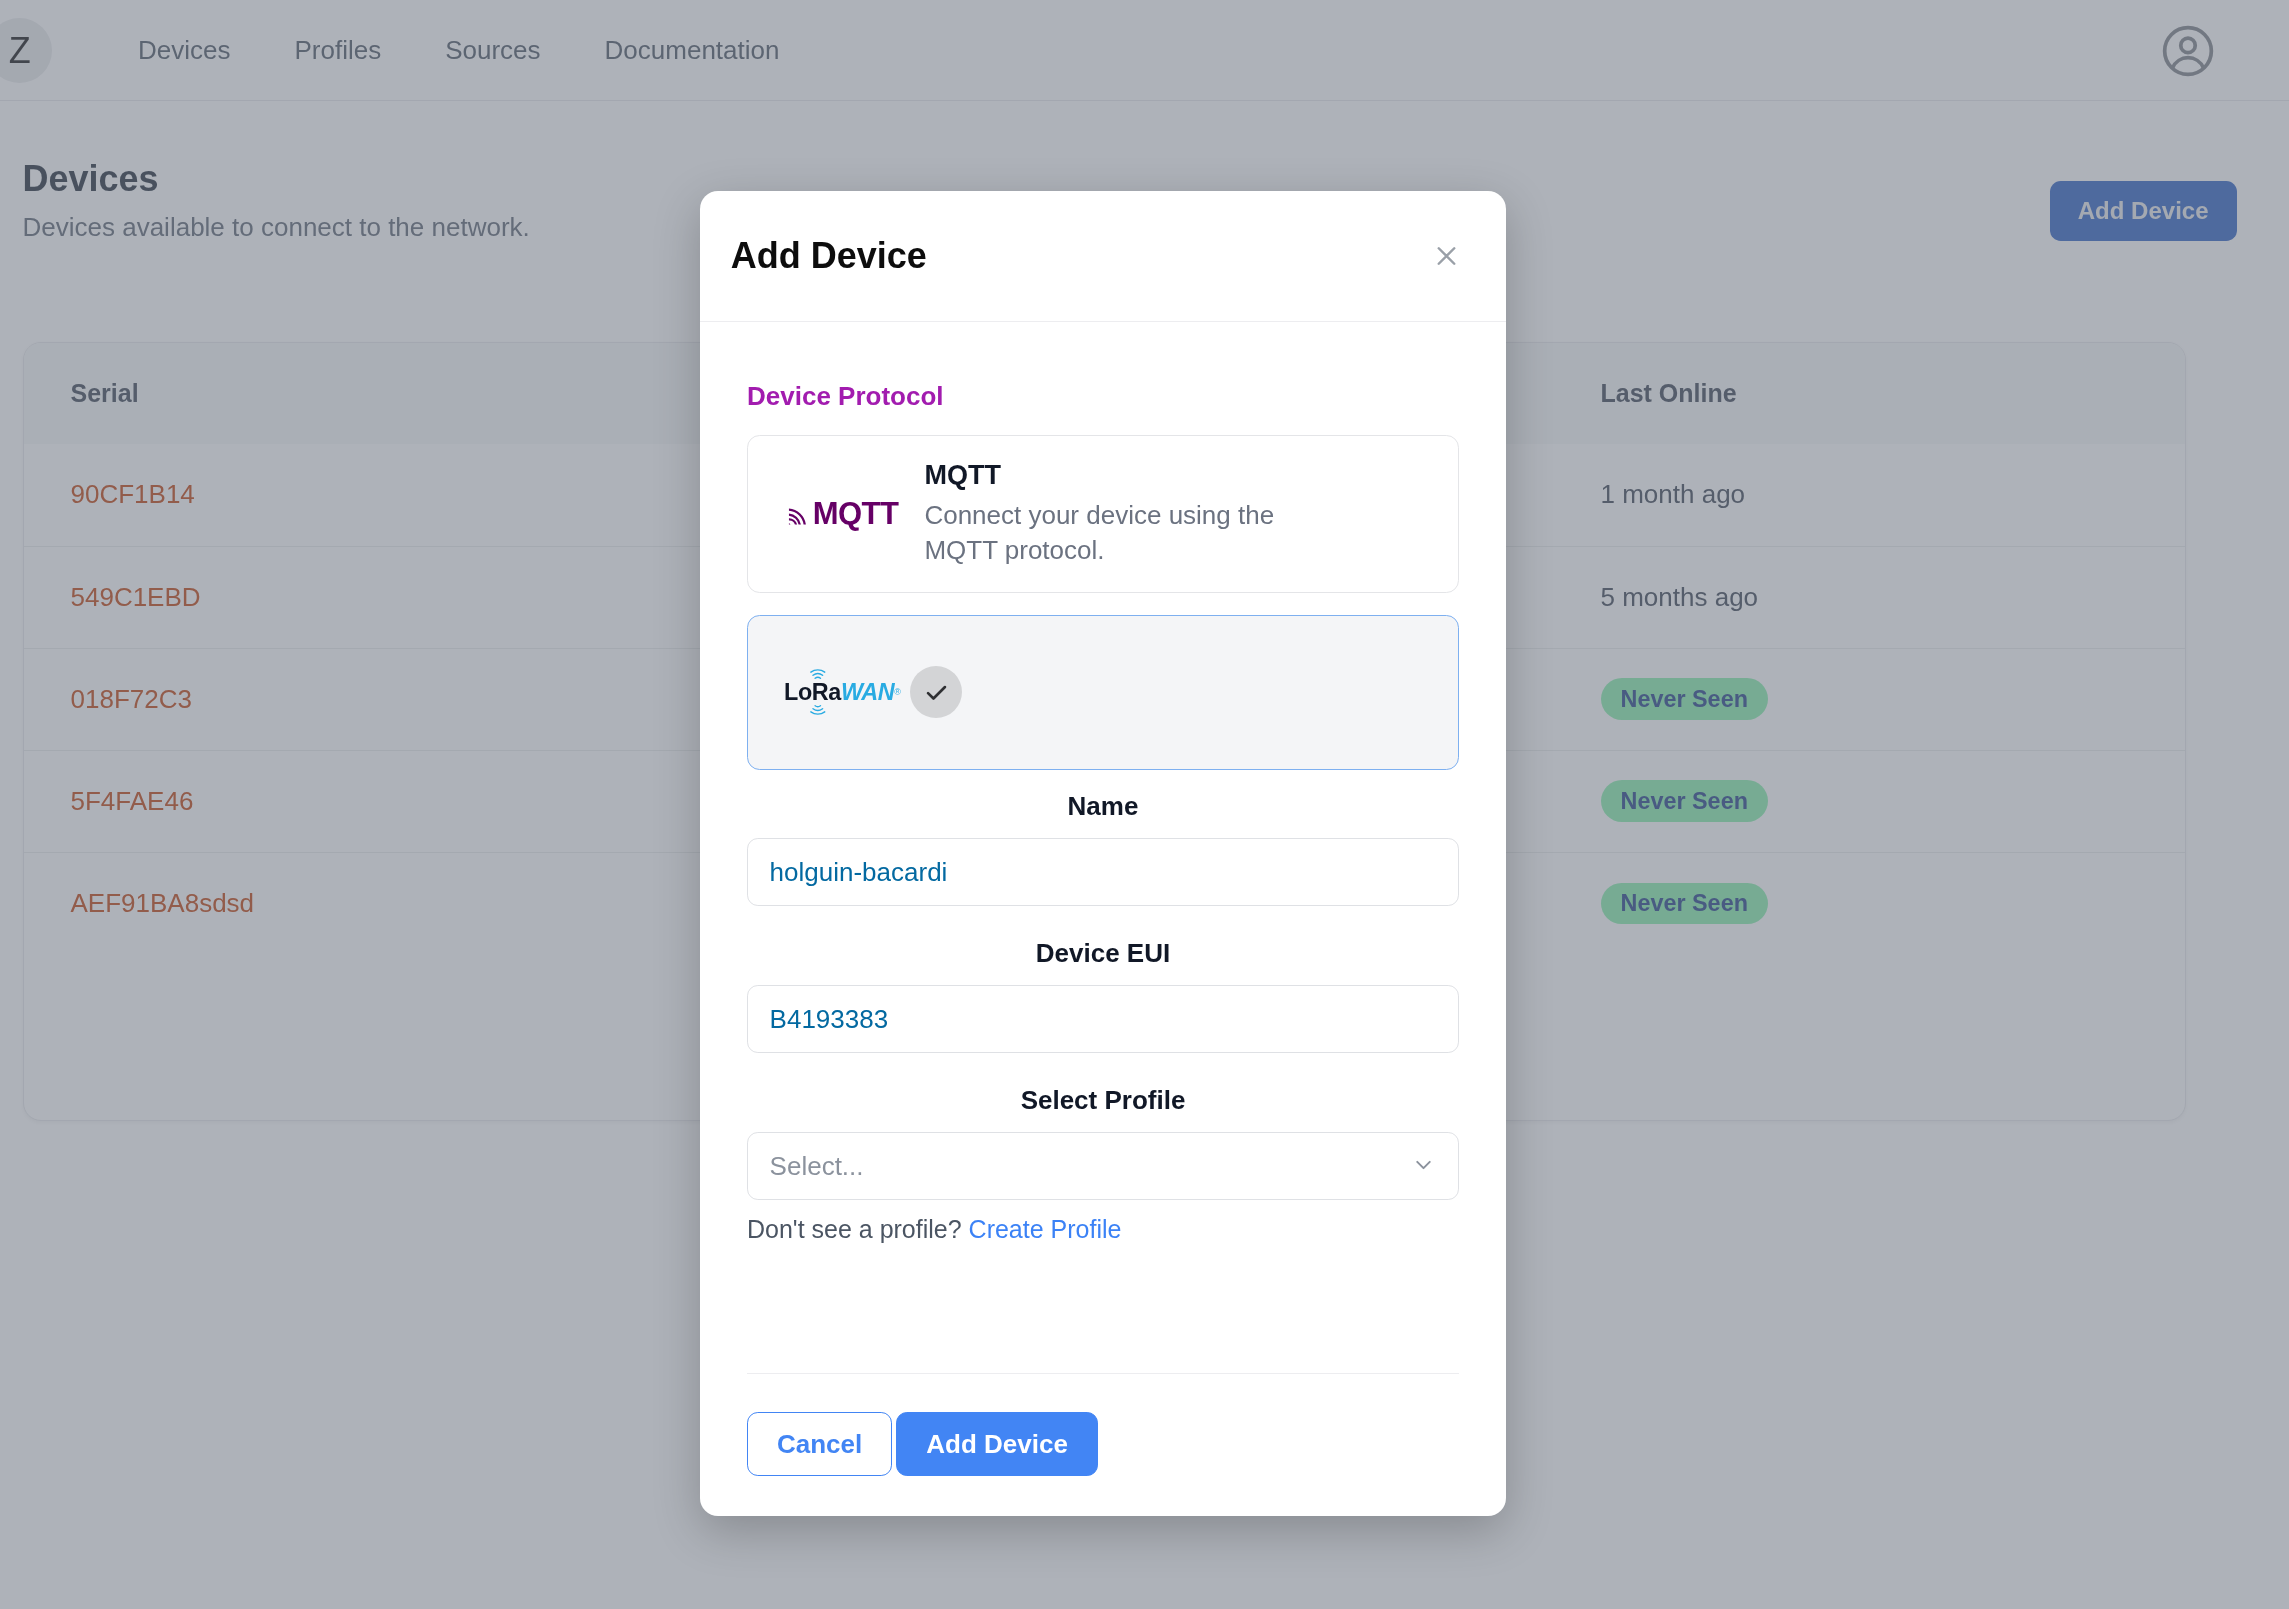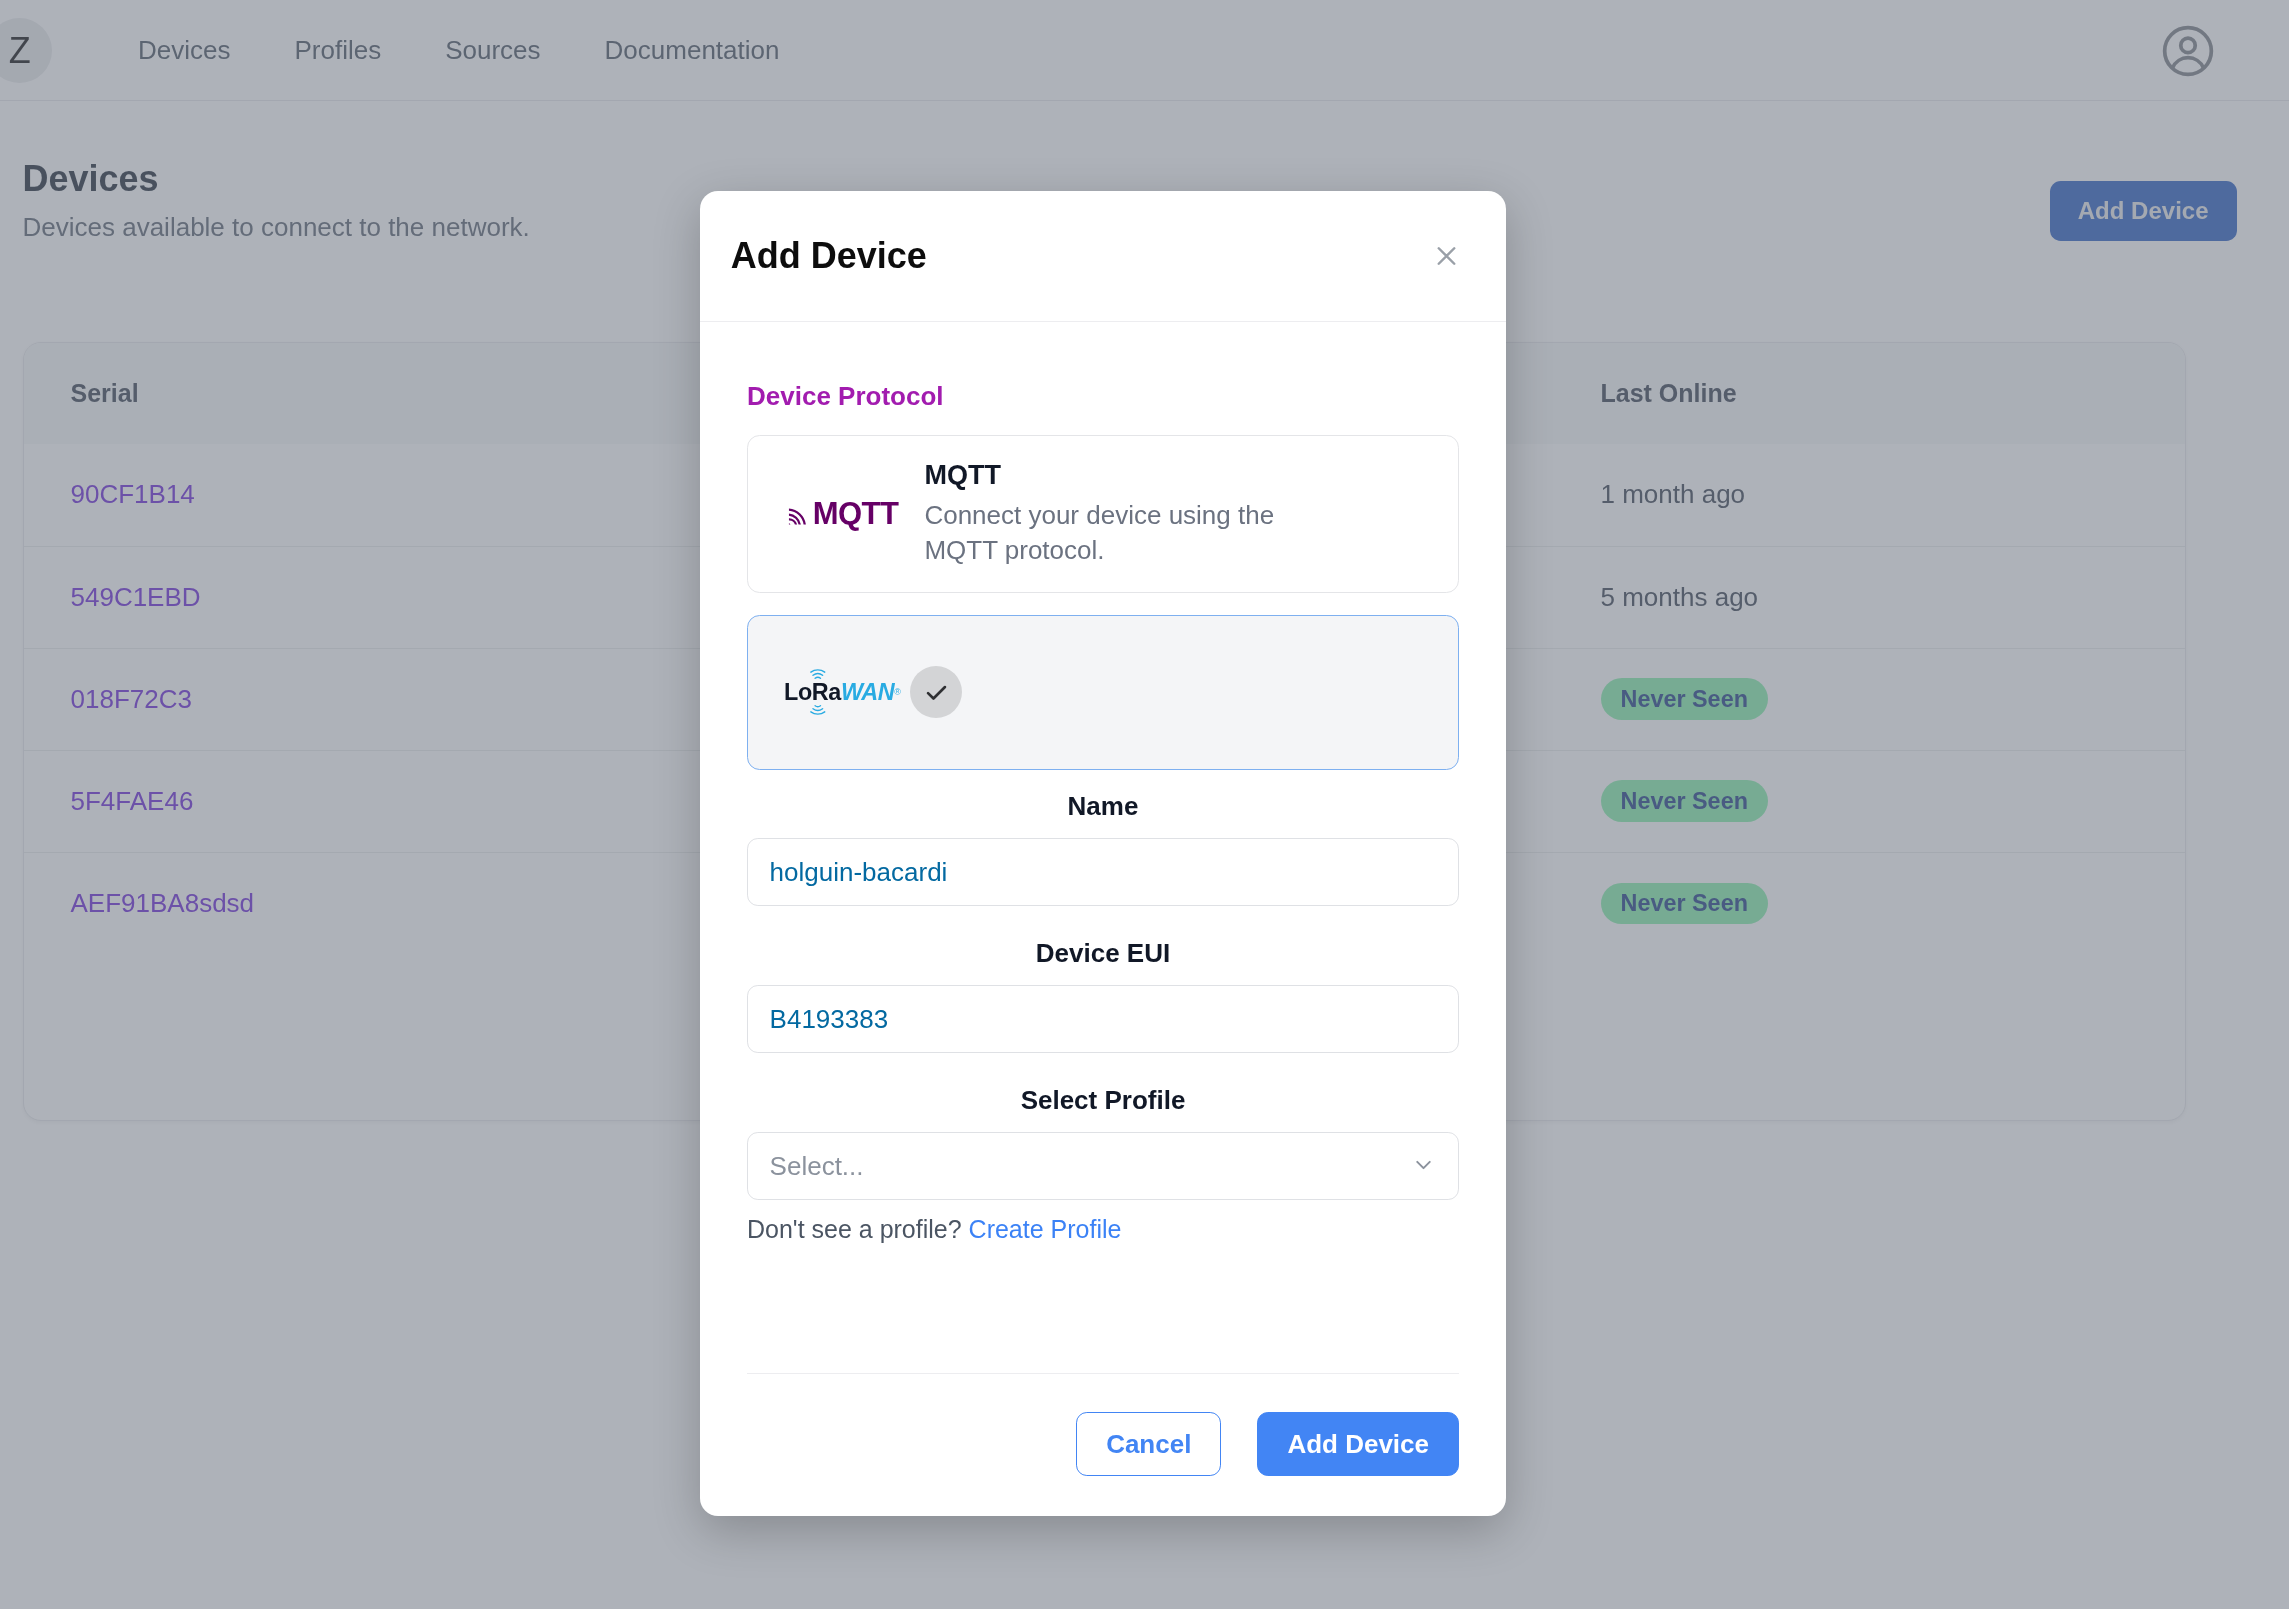--- a/index.html
+++ b/index.html
@@ -132,21 +132,21 @@
     height: 101px;
   }
   #devices-table td {
     padding: 0 0 0 47px;
     height: 102px;
     font-size: 26px;
     border-top: 0.9px solid #e9eaec;
     vertical-align: middle;
   }
   #devices-table tbody tr:first-child td { border-top: none; }
-  .serial-link { color: #6d28d9; cursor: pointer; }
+  .serial-link { color: #c2410c; cursor: pointer; }
   .lastonline-text { color: #3b4453; text-align: center; }
   .col-serial { width: 1530px; }
   .badge-never {
     display: inline-block;
     background: #86efac;
     color: #1f3f86;
     font-size: 23.4px;
     font-weight: 700;
     border-radius: 899px;
     padding: 7.2px 20px;
@@ -319,22 +319,21 @@
   #modal-footer {
     flex: 0 0 auto;
     padding: 0 47px 40px 47px;
   }
   #footer-divider {
     border-top: 0.9px solid #ededf0;
     margin-bottom: 38px;
   }
   #footer-buttons {
     display: flex;
-    justify-content: flex-end;
-    gap: 36px;
+    gap: 4px;
   }
   .btn {
     font-size: 26px;
     font-weight: 700;
     border-radius: 10.8px;
     padding: 18px 29px;
     cursor: pointer;
     font-family: inherit;
     line-height: 1;
   }

